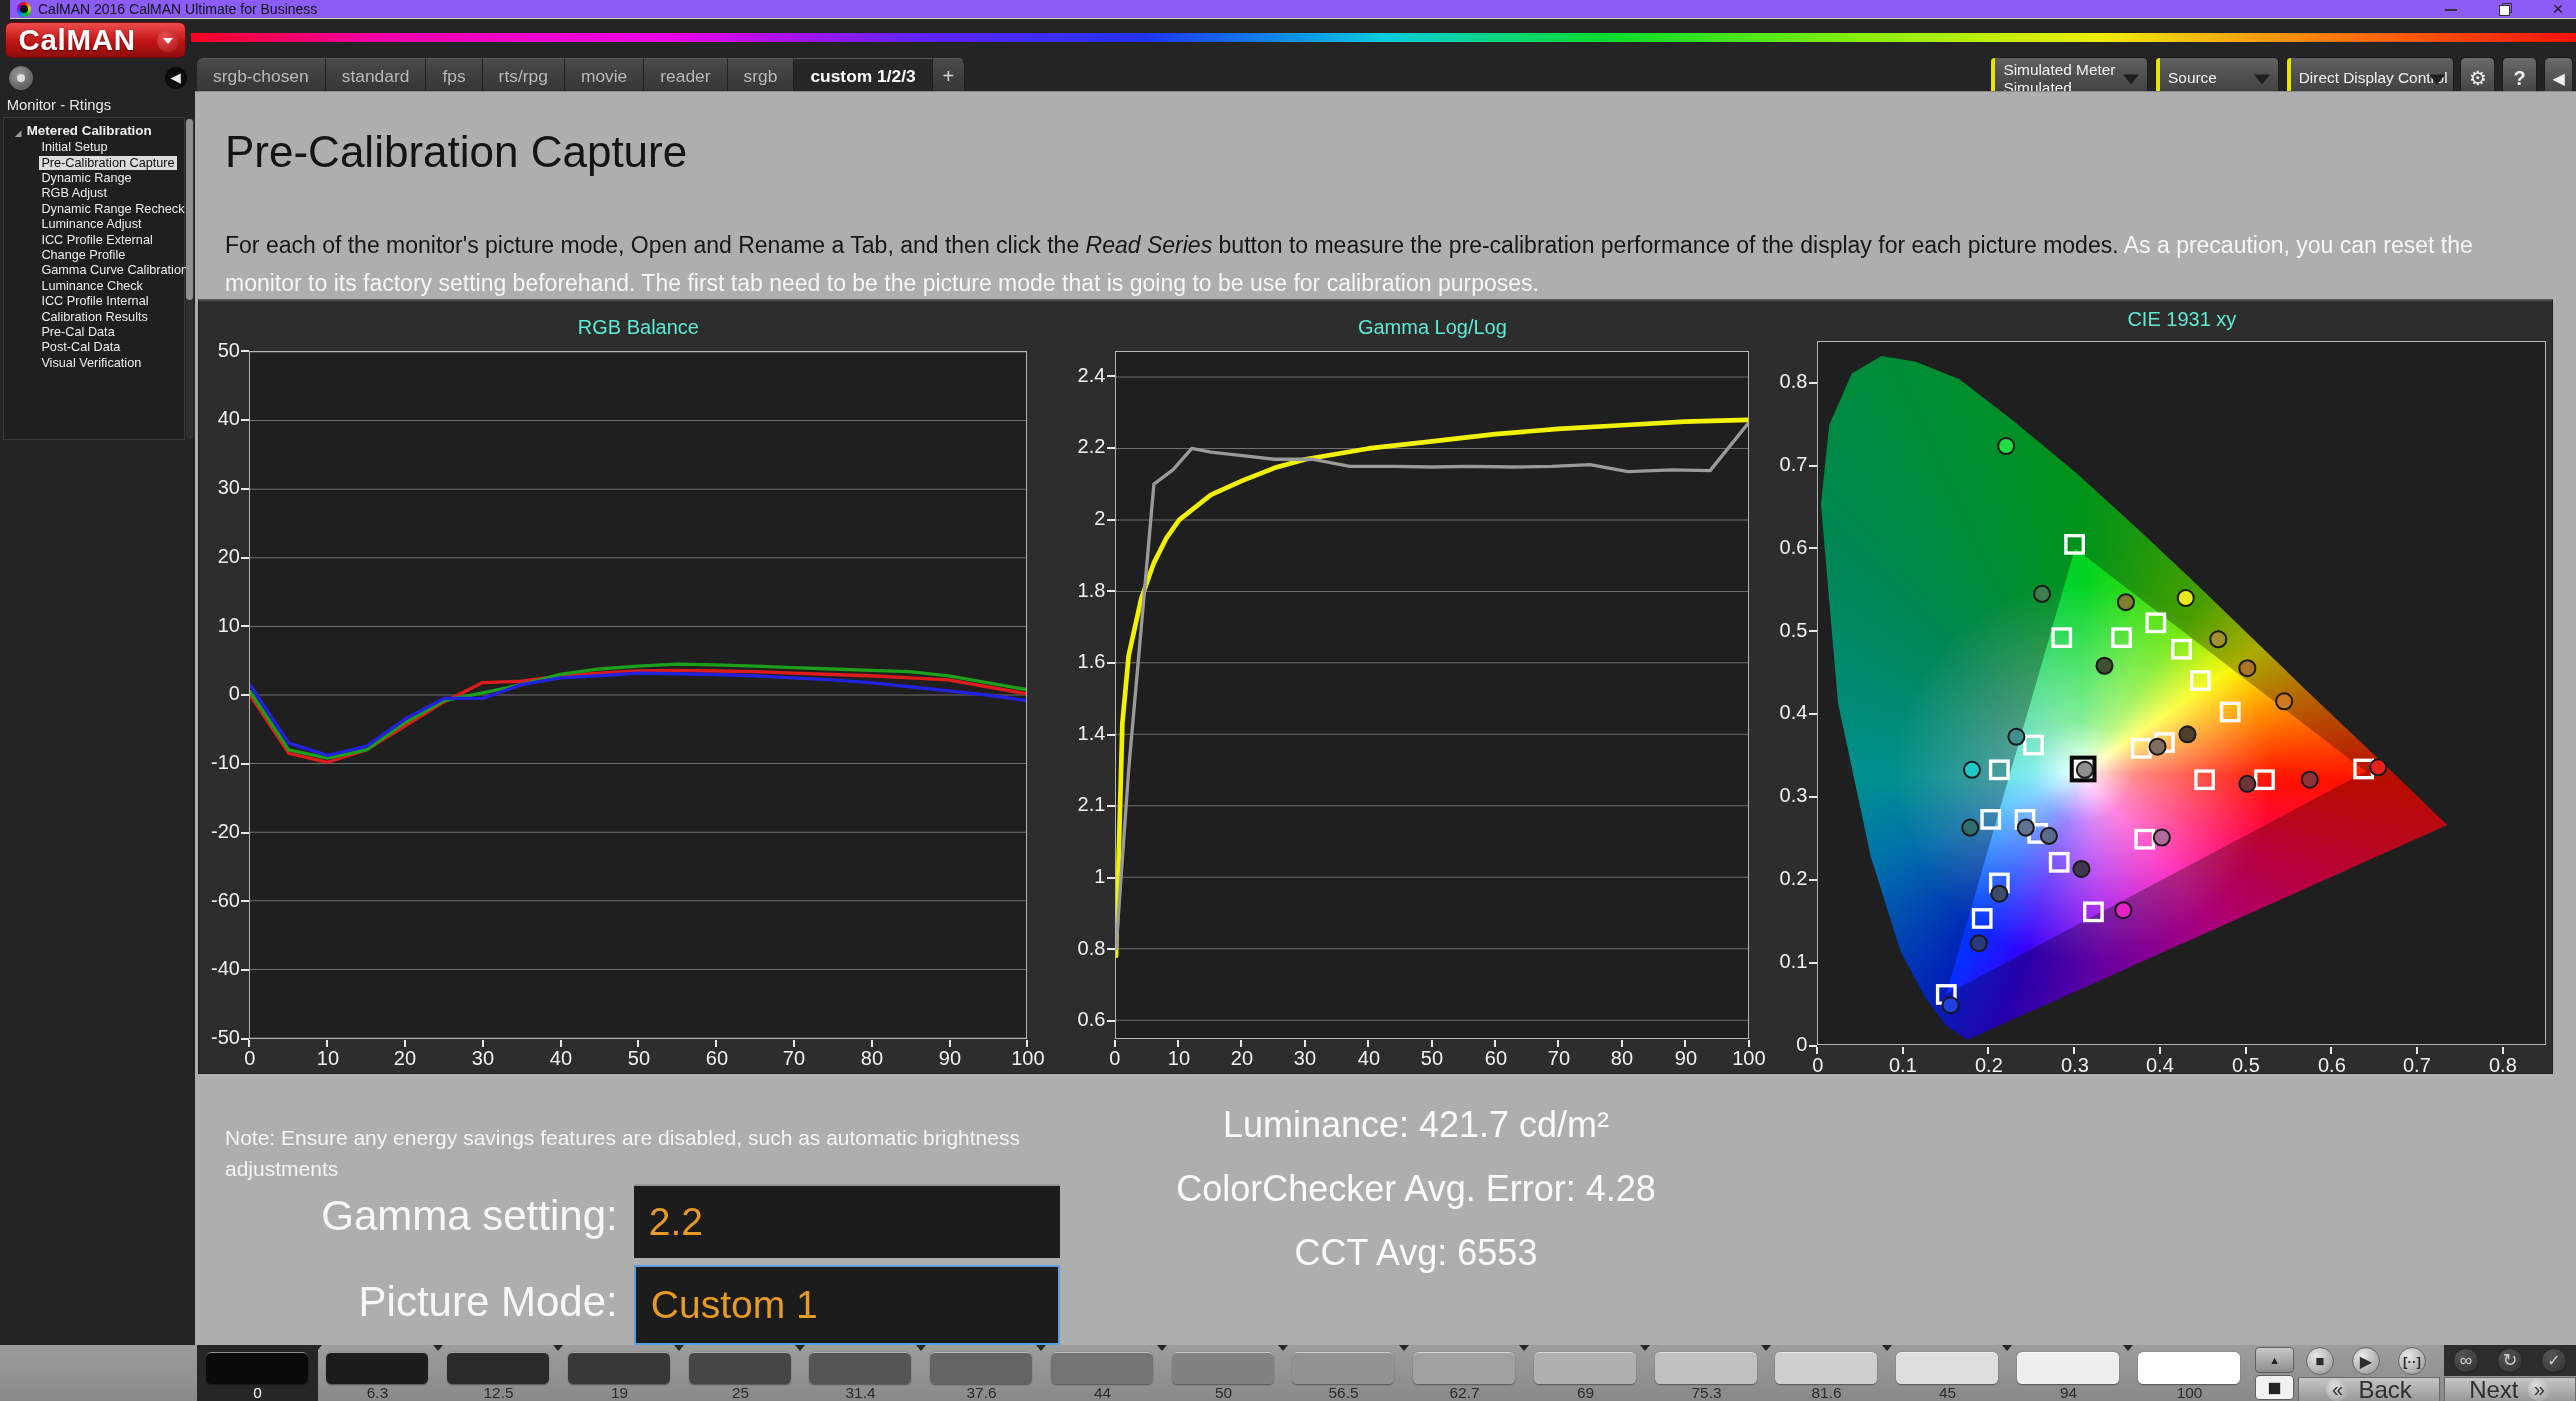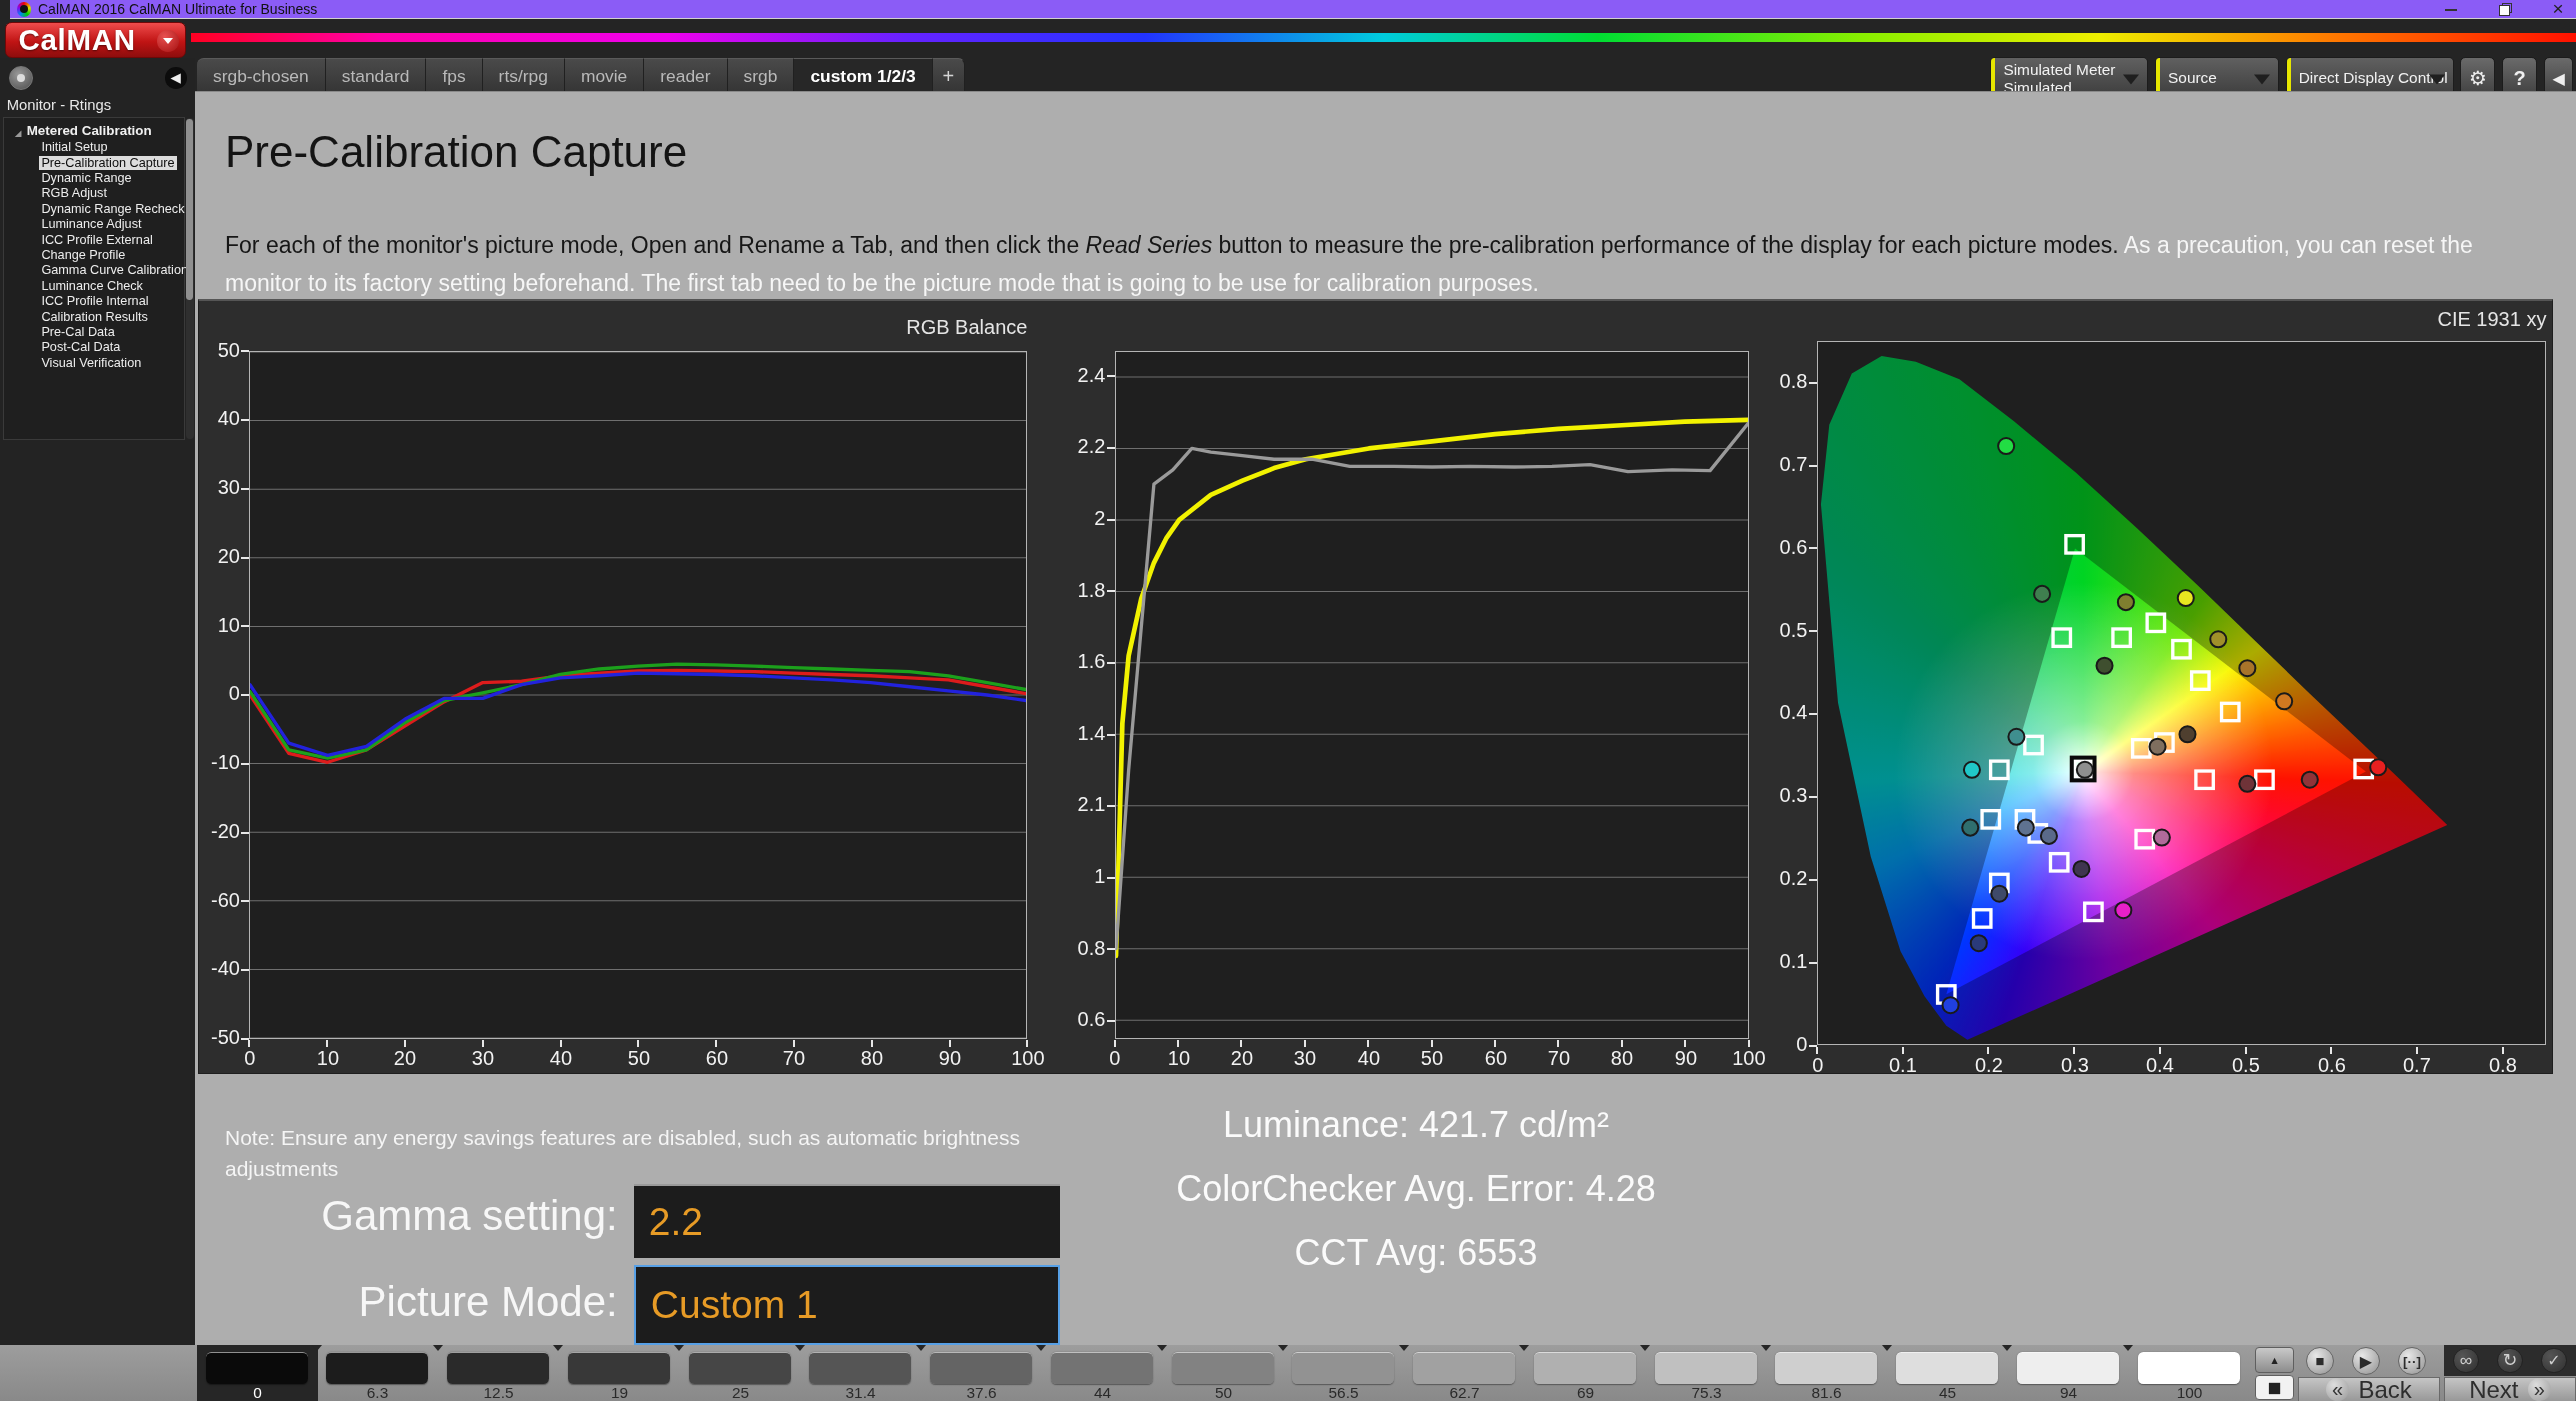--- a/index.html
+++ b/index.html
@@ -75,21 +75,21 @@
   
   .content { position:absolute; left:195px; top:91px; width:2381px; height:1254px; background:#aeaeae; border-top:1.3px solid #8a8a8a; }
   .page-title { position:absolute; left:30px; top:35px; font-size:44px; font-weight:300; color:#141414; }
   .instructions { position:absolute; left:30px; top:134px; width:2328px; font-size:23px; line-height:38px; color:#161616; }
   .instructions .white { color:#f6f6f6; }
   .instructions .italic { font-style:italic; }
 
   
   .charts-panel { position:absolute; left:3.4px; top:207px; width:2355px; height:775px; background:#2d2d2d;
                   border:1.3px solid #1e1e1e; border-top:2px solid #555; }
-  .chart-title { position:absolute; font-size:20px; color:#e5e5e5; text-align:right; }
+  .chart-title { position:absolute; font-size:20px; color:#5eead4; text-align:center; }
   .plot { position:absolute; background:#1f1f1f; border:1.3px solid #b5b5b5; }
   .plot svg { position:absolute; left:0; top:0; width:100%; height:100%; }
   .axis-label { position:absolute; font-size:20px; color:#f2f2f2; }
   .axis-label.ylab { text-align:right; }
   .axis-label.xlab { text-align:center; }
   .tickdash { position:absolute; background:#e8e8e8; }
 
   
   .cie-horseshoe, .cie-triangle { position:absolute; left:0; top:0; width:100%; height:100%;
       background:
@@ -292,20 +292,21 @@
         <div class="axis-label xlab" style="left: 484px; width: 67px; top: 746px;">60</div>
         <div class="tickdash" style="left: 516px; top: 739px; width: 2px; height: 6.7px;"></div>
         <div class="axis-label xlab" style="left: 561px; width: 67px; top: 746px;">70</div>
         <div class="tickdash" style="left: 594px; top: 739px; width: 2px; height: 6.7px;"></div>
         <div class="axis-label xlab" style="left: 639px; width: 67px; top: 746px;">80</div>
         <div class="tickdash" style="left: 672px; top: 739px; width: 2px; height: 6.7px;"></div>
         <div class="axis-label xlab" style="left: 717px; width: 67px; top: 746px;">90</div>
         <div class="tickdash" style="left: 750px; top: 739px; width: 2px; height: 6.7px;"></div>
         <div class="axis-label xlab" style="left: 795px; width: 67px; top: 746px;">100</div>
         <div class="tickdash" style="left: 827px; top: 739px; width: 2px; height: 6.7px;"></div>
+        <div class="chart-title" style="left: 916px; width: 634px; top: 14.8px;">Gamma Log/Log</div>
         <div class="plot" style="left: 916px; top: 50px; width: 634px; height: 688px;">
           <svg viewBox="0 0 945 1025" preserveAspectRatio="none">
             <line x1="0" y1="37.369791666666856" x2="945" y2="37.369791666666856" stroke="#6f6f6f" stroke-width="1.5"></line>
             <line x1="0" y1="144.140625" x2="945" y2="144.140625" stroke="#6f6f6f" stroke-width="1.5"></line>
             <line x1="0" y1="250.91145833333337" x2="945" y2="250.91145833333337" stroke="#6f6f6f" stroke-width="1.5"></line>
             <line x1="0" y1="357.68229166666674" x2="945" y2="357.68229166666674" stroke="#6f6f6f" stroke-width="1.5"></line>
             <line x1="0" y1="464.453125" x2="945" y2="464.453125" stroke="#6f6f6f" stroke-width="1.5"></line>
             <line x1="0" y1="571.2239583333335" x2="945" y2="571.2239583333335" stroke="#6f6f6f" stroke-width="1.5"></line>
             <line x1="0" y1="677.9947916666667" x2="945" y2="677.9947916666667" stroke="#6f6f6f" stroke-width="1.5"></line>
             <line x1="0" y1="784.765625" x2="945" y2="784.765625" stroke="#6f6f6f" stroke-width="1.5"></line>

